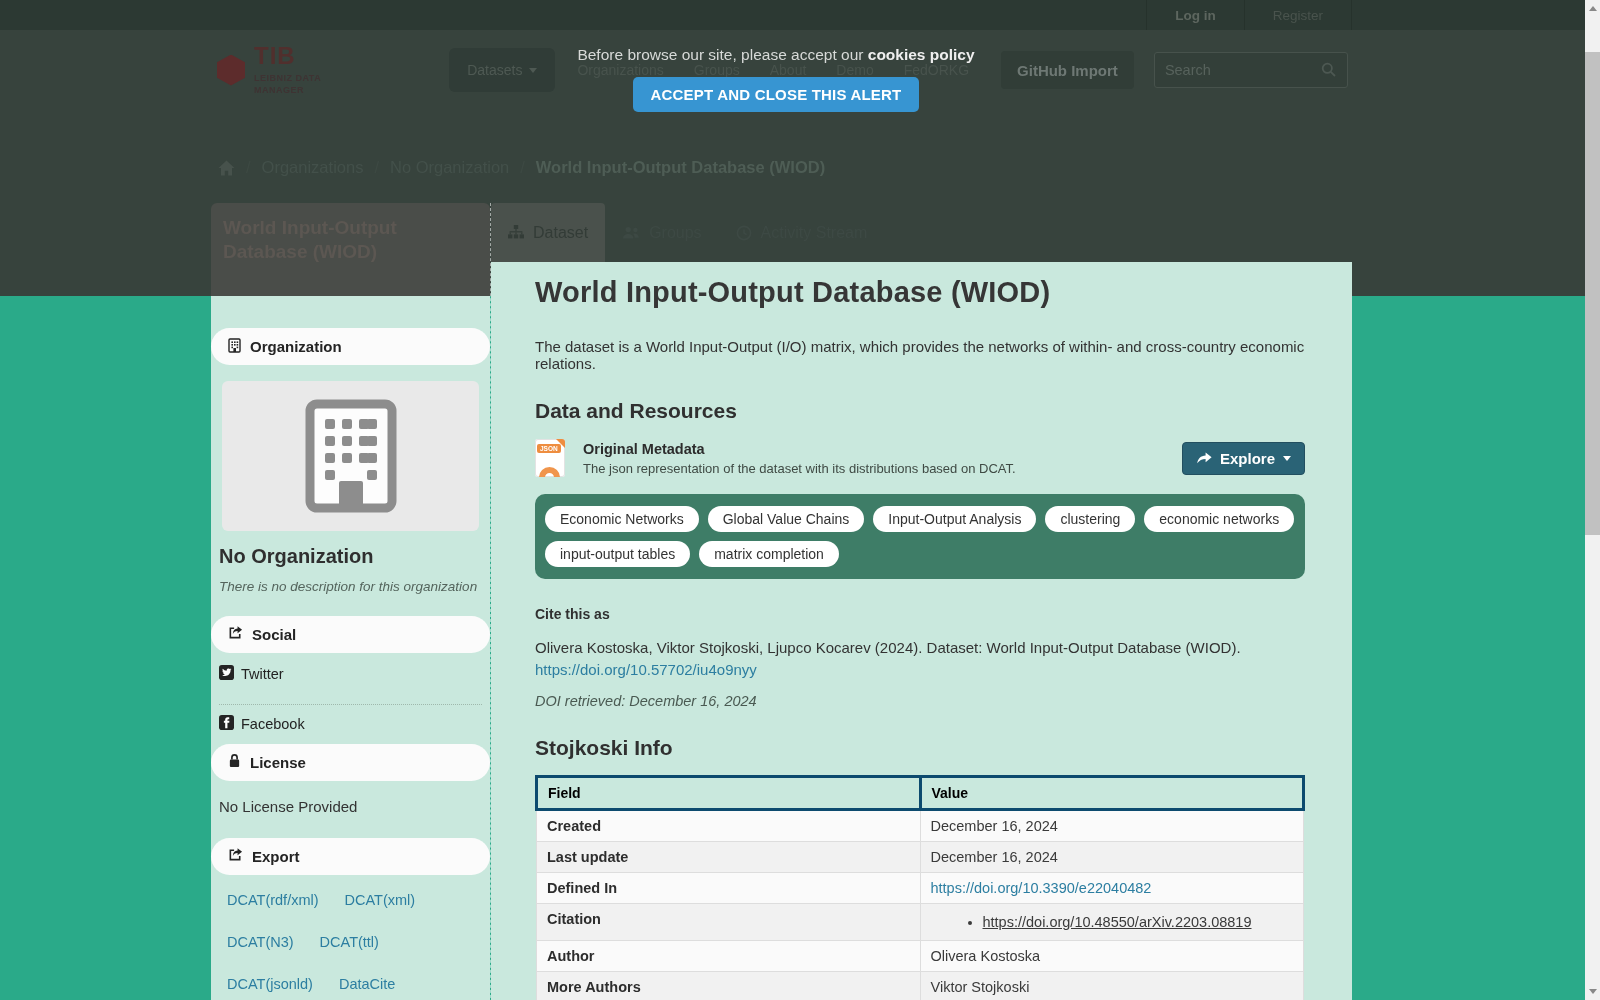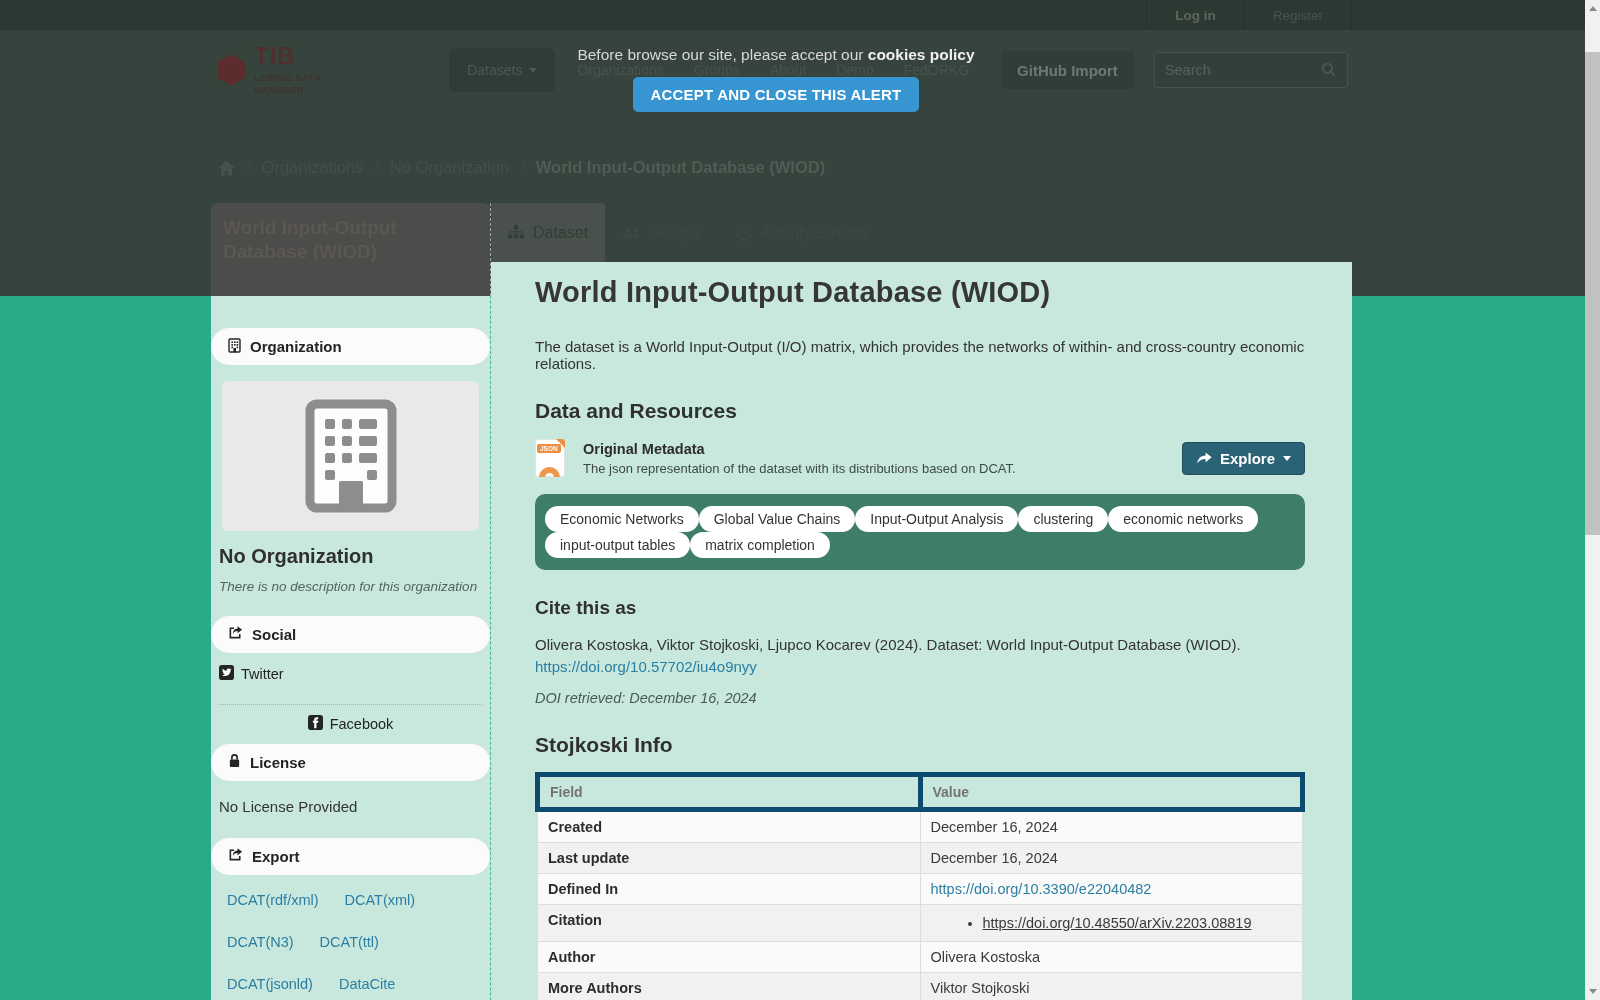--- a/index.html
+++ b/index.html
@@ -56,21 +56,21 @@
   .followers { padding:2px 8px 0 8px; }
   .followers-label { font-size:13px; color:#3c4843; }
   .followers-count { font-size:28px; font-weight:bold; color:#2f2f2f; margin-top:2px; }
   .pill-header { background:#fbfbfb; border-radius:20px; height:37px; display:flex; align-items:center; gap:9px; padding:0 17px; font-size:15px; font-weight:bold; color:#242424; }
   .ph-org { margin-top:26px; }
   .org-image-box { margin:16px 11px 0 11px; height:150px; background:#e9e9e9; border-radius:6px; display:flex; align-items:center; justify-content:center; }
   .org-name { margin:14px 8px 0 8px; font-size:20px; font-weight:bold; color:#2f2f2f; }
   .org-desc { margin:8px 8px 0 8px; font-size:13.5px; font-style:italic; color:#54645c; line-height:1.6; }
   .ph-social { margin-top:18px; }
   .social-row { margin:12px 8px 0 8px; display:flex; align-items:center; gap:7px; font-size:14.5px; color:#222; padding-bottom:9px; }
-  .social-row + .social-row { border-top:1px dotted #9fb8ac; padding-top:10px;justify-content:center; }
+  .social-row + .social-row { border-top:1px dotted #9fb8ac; padding-top:10px; }
   .ph-license { margin-top:2px; }
   .license-text { margin:17px 8px 0 8px; font-size:15px; color:#333; }
   .ph-export { margin-top:23px; }
   .export-links { margin:17px 14px 0 16px; display:flex; flex-wrap:wrap; column-gap:15px; row-gap:5px;gap:26px; }
   .export-link, .link { color:#2c7ea1; font-size:14.5px; text-decoration:none; cursor:pointer; }
 
   .main-col { flex:1; border-left:1px dashed rgba(255,255,255,0.55); display:flex; flex-direction:column; }
   .tabs-row { height:93px; display:flex; align-items:flex-end; }
   .tab { height:59px; display:flex; align-items:center; gap:9px; padding:0 17px; font-size:16px; color:#3d4944; cursor:default; }
   .tab.active { background:#4a514c; border-radius:4px 4px 0 0; color:#333c37; }
@@ -84,30 +84,30 @@
   .resource-row { margin-top:16px; display:flex; align-items:center; }
   .json-icon { width:30px; height:38px; background:#fff; border-radius:3px; position:relative; overflow:hidden; box-shadow:inset 0 0 0 1px #e3e3e3; flex:none; }
   .json-corner { position:absolute; top:0; right:0; width:0; height:0; border-top:9px solid #ee8d3f; border-left:9px solid transparent; }
   .json-label { position:absolute; top:5px; left:2px; background:#ee8d3f; color:#fff; font-size:6.5px; font-weight:bold; padding:1px 3px; border-radius:2px; }
   .json-arc { position:absolute; bottom:-11px; left:4px; width:21px; height:21px; border:6px solid #f0954c; border-radius:50%; }
   .resource-text { margin-left:18px; }
   .resource-name { font-size:14.5px; font-weight:bold; color:#2c2c2c; cursor:pointer; }
   .resource-sub { margin-top:4px; font-size:13px; color:#3f4a44; }
   .explore-btn { margin-left:auto; background:#2a6376; color:#fff; font-weight:bold; font-size:15px; border:1px solid #224f60; border-radius:4px; height:33px; padding:0 13px; display:flex; align-items:center; gap:8px; cursor:pointer; font-family:"Liberation Sans",sans-serif; }
   .explore-caret { width:0; height:0; border-left:4.5px solid transparent; border-right:4.5px solid transparent; border-top:5px solid #fff; }
-  .tags-box { margin-top:17px; background:#3e7d67; border-radius:10px; padding:12px 10px; display:flex; flex-wrap:wrap; }
+  .tags-box { margin-top:17px; background:#3e7d67; border-radius:10px; padding:12px 10px; display:flex; flex-wrap:wrap; gap:9px; }
   .tag { background:#fff; border-radius:16px; padding:5px 15px; font-size:14px; color:#333; cursor:pointer; white-space:nowrap; }
-  .h-cite { margin-top:27px; font-size:19px; }
+  .h-cite { margin-top:27px; font-size:14px; }
   .cite-text { margin-top:15px; font-size:15px; color:#333; line-height:1.4; }
   .cite-link { display:inline-block; margin-top:1px; }
   .cite-link a { font-size:15px; }
   .doi-note { margin-top:13px; font-size:14.5px; font-style:italic; color:#4a5a52; }
   .h-addinfo { margin-top:27px; font-size:21px; }
   table.addinfo { margin-top:15px; width:100%; border-collapse:collapse; table-layout:fixed; }
-  table.addinfo th { text-align:left; font-size:14px; font-weight:bold; color:#737373; padding:7px 10px; border:5px solid #0c4a6e; width:50%; }
+  table.addinfo th { text-align:left; font-size:14px; font-weight:bold; color:#000000; padding:7px 10px; border:3px solid #0c4a6e; width:50%; }
   table.addinfo td { font-size:14.5px; padding:7px 10px; border:1px solid #ddd; vertical-align:top; }
   table.addinfo tbody tr:nth-child(odd) { background:#fafafa; }
   table.addinfo tbody tr:nth-child(even) { background:#f1f1f1; }
   .cell-field { font-weight:bold; color:#2d2d2d; }
   .cell-value { color:#3a3a3a; }
   .cell-list { margin:3px 0 3px 36px; }
   .cell-list li { margin:2px 16px;text-decoration:underline; }
 
   
   .scrollbar { position:absolute; top:0; right:0; width:15px; height:1000px; background:#f1f1f1; z-index:40; }

